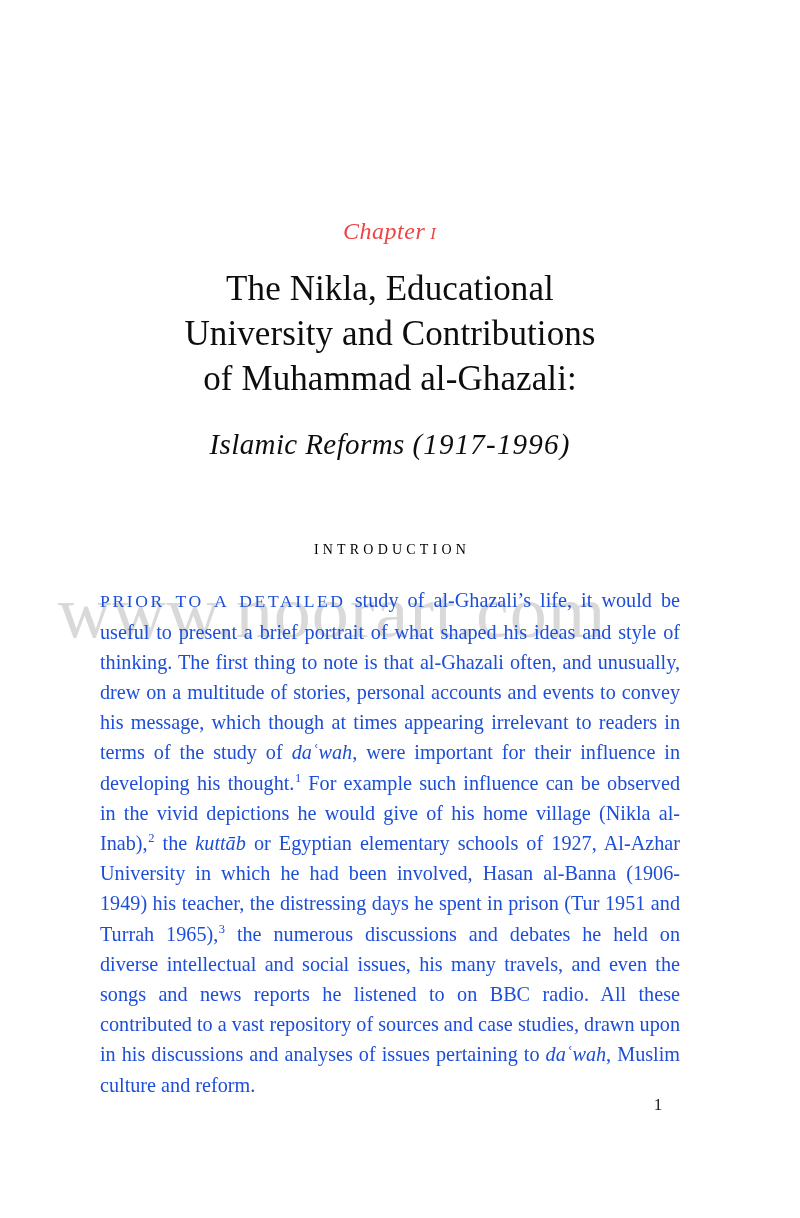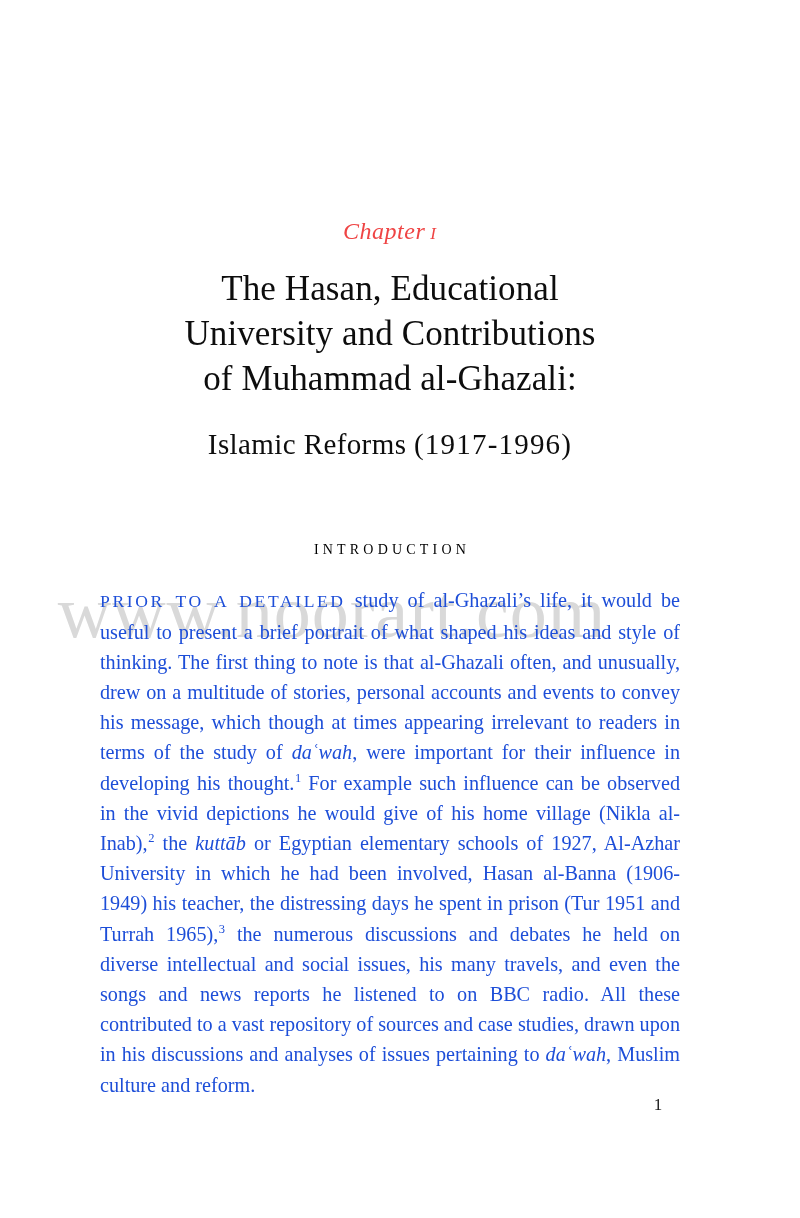--- a/index.html
+++ b/index.html
@@ -73,20 +73,21 @@
     line-height: 45px;
     margin-top: 20px;
     letter-spacing: 0.1px;
     color: #0d0d0d;
     font-weight: normal;
   }
   .title .tline { display: block; white-space: nowrap; }
 
   .subtitle {
     text-align: center;
+    font-style: italic;
     font-size: 29px;
     line-height: 40px;
     margin-top: 9px;
     letter-spacing: 0.4px;
     color: #0d0d0d;
   }
   .subtitle .years {
     font-variant-numeric: oldstyle-nums;
     letter-spacing: 1.2px;
   }
@@ -147,21 +148,21 @@
 
 <div class="page">
 
   <div class="watermark">www.noorart.com</div>
 
   <div class="content">
 
     <div class="chapter-label"><span>Chapter</span><span class="num">I</span></div>
 
     <h1 class="title">
-      <span class="tline">The Hasan, Educational</span>
+      <span class="tline">The Nikla, Educational</span>
       <span class="tline">University and Contributions</span>
       <span class="tline">of Muhammad al-Ghazali:</span>
     </h1>
 
     <div class="subtitle"><span>Islamic Reforms</span> <span class="years">(1917-1996)</span></div>
 
     <div class="section-heading">INTRODUCTION</div>
 
     <p class="body-copy"><span class="opening">Prior to a detailed</span><span> study of al-Ghazali’s life, it would be useful to present a brief portrait of what shaped his ideas and style of thinking. The first thing to note is that al-Ghazali often, and unusually, drew on a multitude of stories, personal accounts and events to convey his message, which though at times appearing irrelevant to readers in terms of the study of </span><i>daʿwah</i><span>, were important for their influence in developing his thought.</span><sup>1</sup><span> For example such influence can be observed in the vivid depictions he would give of his home village (Nikla al-Inab),</span><sup>2</sup><span> the </span><i>kuttāb</i><span> or Egyptian elementary schools of 1927, Al-Azhar University in which he had been involved, Hasan al-Banna (1906-1949) his teacher, the distressing days he spent in prison (Tur 1951 and Turrah 1965),</span><sup>3</sup><span> the numerous discussions and debates he held on diverse intellectual and social issues, his many travels, and even the songs and news reports he listened to on BBC radio. All these contributed to a vast repository of sources and case studies, drawn upon in his discussions and analyses of issues pertaining to </span><i>daʿwah</i><span>, Muslim culture and reform.</span></p>
 

